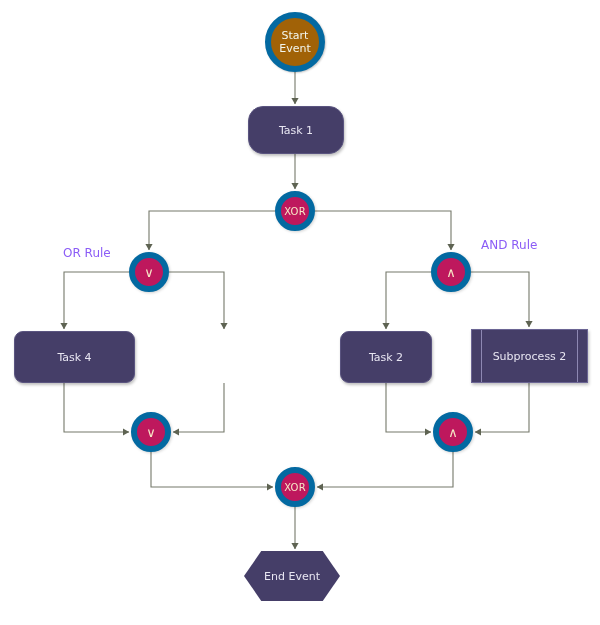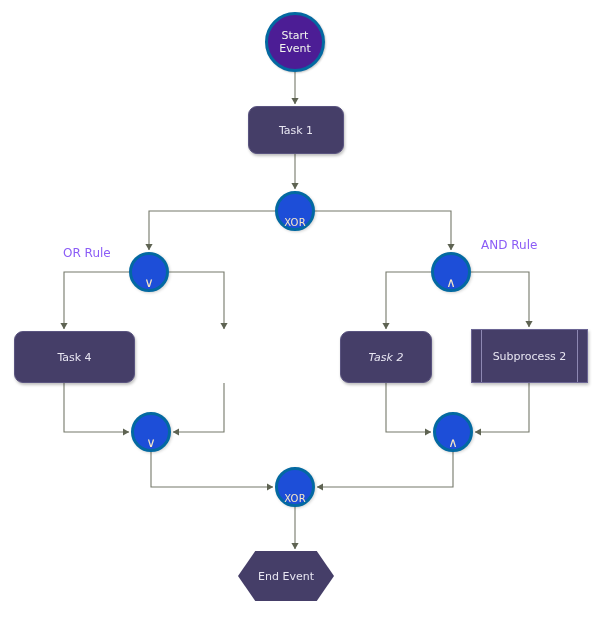--- a/index.html
+++ b/index.html
@@ -31,22 +31,22 @@
     display: flex;
     align-items: center;
     justify-content: center;
     text-align: center;
     z-index: 3;
   }
 
   
   .event-start {
     border-radius: 50%;
-    background: #4c1d95;
-    border: 3px solid #0369a1;
+    background: #a16207;
+    border: 6px solid #0369a1;
     color: #f3f6ee;
     font-size: 11px;
     line-height: 13px;
     box-shadow: 1px 1px 2px rgba(0,0,0,0.22);
   }
 
   
   .task {
     background: #453e68;
     border: 1px solid #5a5480;
@@ -70,27 +70,26 @@
     bottom: 0;
     width: 0;
     border-left: 1px solid #8e88b3;
   }
   .subprocess .bar.left  { left: 9px; }
   .subprocess .bar.right { right: 9px; }
 
   
   .gateway {
     border-radius: 50%;
-    background: #1d4ed8;
-    border: 3px solid #0369a1;
+    background: #be185d;
+    border: 6px solid #0369a1;
     color: #f7e7c6;
     font-size: 10px;
     letter-spacing: .2px;
     box-shadow: 1px 1px 3px rgba(0,0,0,0.18);
-    align-items: flex-end;
   }
   .gateway.sym {
     font-size: 13px;
     line-height: 13px;
   }
 
   
   .event-end {
     background: #453e68;
     color: #e8e6f2;
@@ -143,42 +142,42 @@
         <polyline points="151,452 151,487 273,487" marker-end="url(#ar-right)"></polyline>
         <polyline points="453,452 453,487 317,487" marker-end="url(#ar-left)"></polyline>
         <polyline points="295,507 295,549" marker-end="url(#ar-down)"></polyline>
       </g>
   </svg>
 
   <div class="node event-start" style="left: 265px; top: 12px; width: 60px; height: 60px;">
     <span class="node-label">Start Event</span>
   </div>
 
-  <div class="node task" style="left: 248px; top: 106px; width: 96px; height: 48px;">
+  <div class="node task" style="left: 248px; top: 106px; width: 96px; height: 48px; border-radius: 15px;">
     <span class="node-label">Task 1</span>
   </div>
 
   <div class="node gateway" style="left: 275px; top: 191px; width: 40px; height: 40px;">
     <span class="node-label">XOR</span>
   </div>
 
   <div class="node gateway sym" style="left: 129px; top: 252px; width: 40px; height: 40px;">
     <span class="node-label">∨</span>
   </div>
 
   <div class="node gateway sym" style="left: 431px; top: 252px; width: 40px; height: 40px;">
     <span class="node-label">∧</span>
   </div>
 
   <div class="node task" style="left: 14px; top: 331px; width: 121px; height: 52px;">
     <span class="node-label">Task 4</span>
   </div>
 
 
-  <div class="node task" style="left: 340px; top: 331px; width: 92px; height: 52px; font-style: italic;">
+  <div class="node task" style="left: 340px; top: 331px; width: 92px; height: 52px;">
     <span class="node-label">Task 2</span>
   </div>
 
   <div class="node subprocess" style="left: 471px; top: 329px; width: 117px; height: 54px;">
     <span class="bar left"></span>
     <span class="bar right"></span>
     <span class="node-label">Subprocess 2</span>
   </div>
 
   <div class="node gateway sym" style="left: 131px; top: 412px; width: 40px; height: 40px;">
@@ -186,21 +185,21 @@
   </div>
 
   <div class="node gateway sym" style="left: 433px; top: 412px; width: 40px; height: 40px;">
     <span class="node-label">∧</span>
   </div>
 
   <div class="node gateway" style="left: 275px; top: 467px; width: 40px; height: 40px;">
     <span class="node-label">XOR</span>
   </div>
 
-  <div class="node event-end" style="left: 238px; top: 551px; width: 96px; height: 50px;">
+  <div class="node event-end" style="left: 244px; top: 551px; width: 96px; height: 50px;">
     <span class="node-label">End Event</span>
   </div>
 
   <div class="rule-label" style="left: 63px; top: 246px;">
     <span>OR Rule</span>
   </div>
   <div class="rule-label" style="left: 481px; top: 238px;">
     <span>AND Rule</span>
   </div>
 

